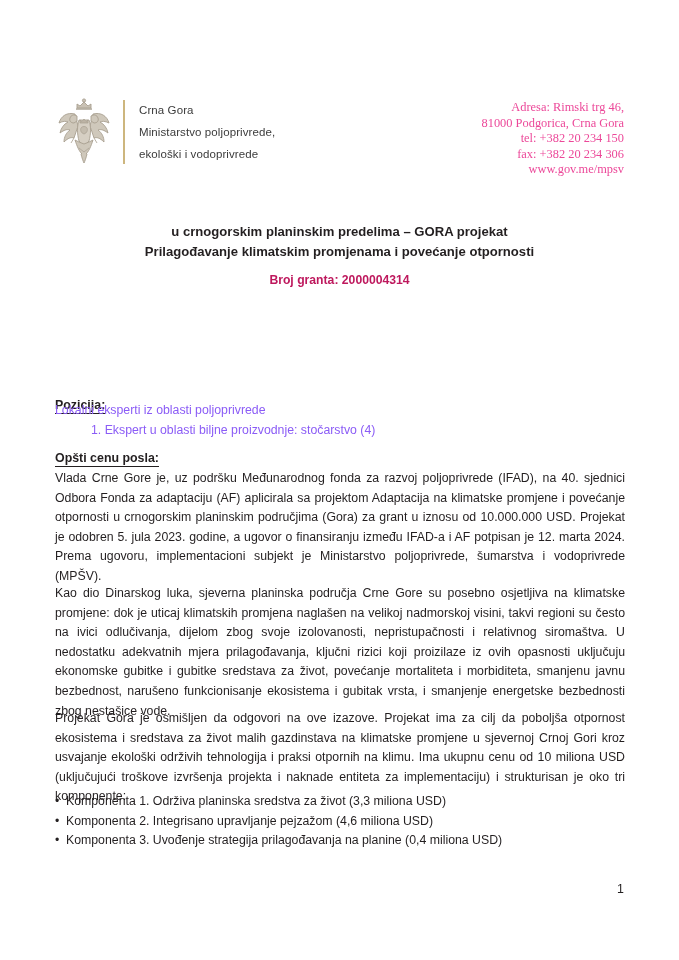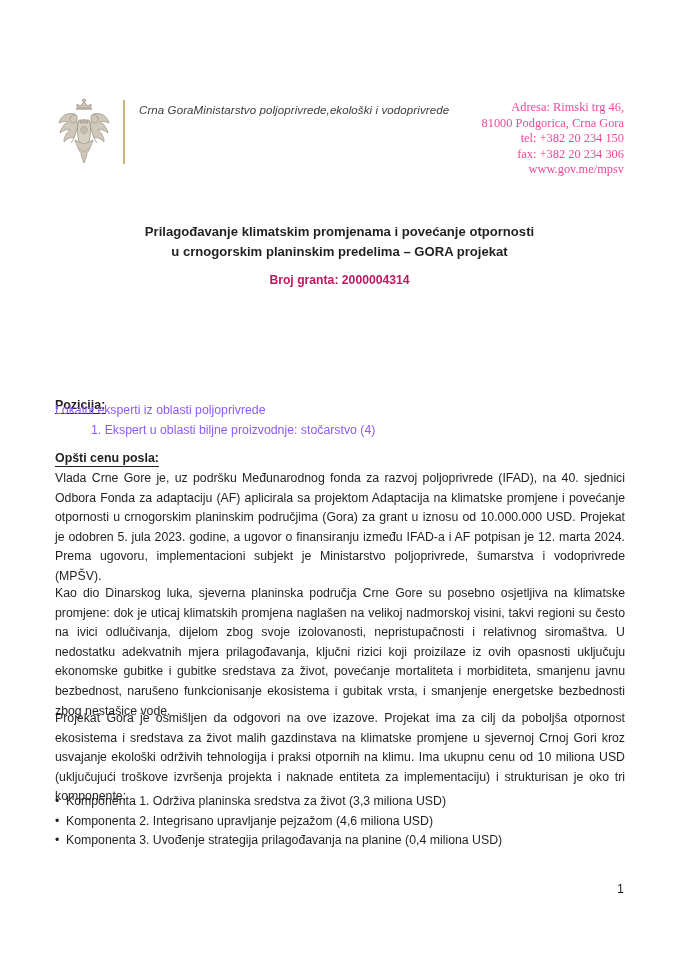--- a/index.html
+++ b/index.html
@@ -41,24 +41,23 @@
     display: block;
   }
   .brand-divider {
     width: 2px;
     background: #cdb67e;
     margin: 4px 14px 4px 10px;
     flex: 0 0 2px;
   }
   .brand-lines {
     display: flex;
-    flex-direction: row;
-    justify-content: space-between;
+    flex-direction: column;
+    justify-content: flex-start;
     padding-top: 3px;
-    font-style: italic;
   }
   .brand-lines span {
     font-size: 11.5px;
     line-height: 22px;
     color: #3b3b3b;
     white-space: nowrap;
     letter-spacing: 0.1px;
   }
   .address {
     font-family: "Liberation Serif", serif;
@@ -240,22 +239,22 @@
     <div class="address">
       <span>Adresa: Rimski trg 46,</span>
       <span>81000 Podgorica, Crna Gora</span>
       <span>tel: +382 20 234 150</span>
       <span>fax: +382 20 234 306</span>
       <span>www.gov.me/mpsv</span>
     </div>
   </div>
 
   <div class="title-block">
+    <span class="title-line">u crnogorskim planinskim predelima – GORA projekat</span>
     <span class="title-line">Prilagođavanje klimatskim promjenama i povećanje otpornosti</span>
-    <span class="title-line">u crnogorskim planinskim predelima – GORA projekat</span>
   </div>
 
   <div class="grant">Broj granta: 2000004314</div>
 
 
   <div class="pozicija-heading">
     <span class="section-heading">Pozicija:</span>
   </div>
 
   <div class="pozicija-body">

